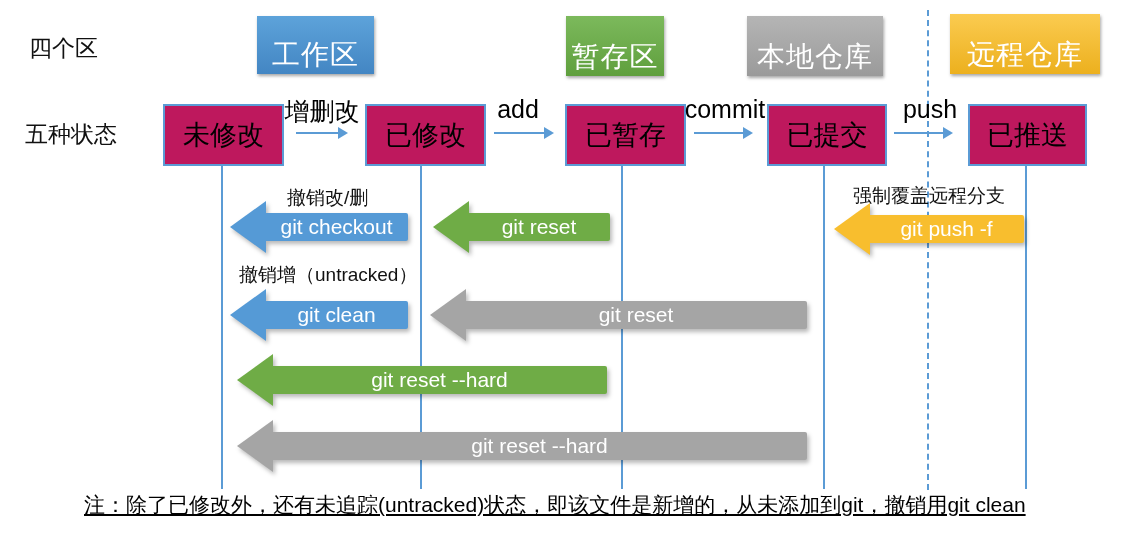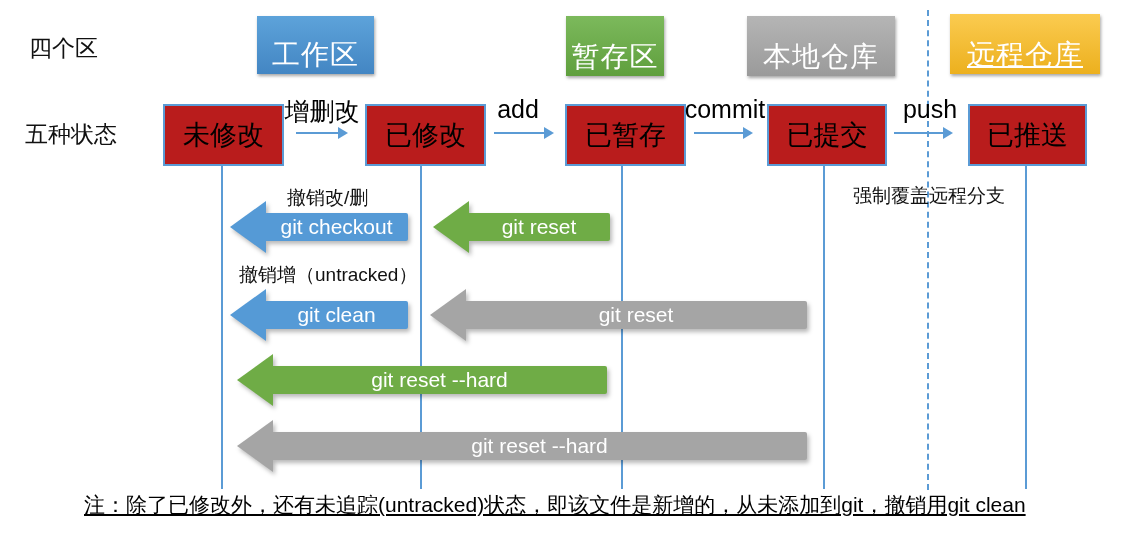--- a/index.html
+++ b/index.html
@@ -12,24 +12,24 @@
   .side-label{font-size:23px;color:#111;white-space:nowrap;}
   
   .area-box{
     display:flex;align-items:flex-end;justify-content:center;
     color:#fff;font-size:28px;letter-spacing:1px;white-space:nowrap;
     box-shadow:1px 2px 3px rgba(0,0,0,.35);
   }
   .area-blue  {background:linear-gradient(180deg,#5da3da 0%,#4386c3 100%);}
   .area-green {background:linear-gradient(180deg,#7cb95c 0%,#5f9f3d 100%);}
   .area-gray  {background:linear-gradient(180deg,#b5b5b5 0%,#9a9a9a 100%);}
-  .area-yellow{background:linear-gradient(180deg,#fbcb50 0%,#ecb01e 100%);text-decoration:underline;}
+  .area-yellow{background:linear-gradient(180deg,#fbcb50 0%,#ecb01e 100%);}
   
   .state-box{
-    background:#b91c1c;border:2px solid var(--line_blue);
+    background:#be185d;border:2px solid var(--line_blue);
     display:flex;align-items:center;justify-content:center;
     font-size:27px;color:#000;white-space:nowrap;
   }
   
   .thin-arrow{height:12px;}
   .thin-arrow .shaft{position:absolute;left:0;top:5px;height:2px;background:var(--line_blue);}
   .thin-arrow .tip{position:absolute;top:0;width:0;height:0;
     border-top:6px solid transparent;border-bottom:6px solid transparent;
     border-left:10px solid var(--line_blue);}
   .transition-label{font-size:25px;width:120px;text-align:center;white-space:nowrap;}
@@ -68,21 +68,21 @@
   <div class="abs vline" style="left:1025px;top:163px;height:326px;"></div>
 
   <div class="abs dline" style="left:927px;top:10px;height:480px;"></div>
 
   <div class="abs area-box area-blue" style="left:257px;top:16px;width:117px;height:58px;">
     <span>工作区</span>
   </div>
   <div class="abs area-box area-green" style="left:566px;top:16px;width:98px;height:60px;">
     <span>暂存区</span>
   </div>
-  <div class="abs area-box area-gray" style="left:747px;top:16px;width:148px;height:60px;">
+  <div class="abs area-box area-gray" style="left:747px;top:16px;width:136px;height:60px;">
     <span>本地仓库</span>
   </div>
   <div class="abs area-box area-yellow" style="left:950px;top:14px;width:150px;height:60px;">
     <span>远程仓库</span>
   </div>
 
   <div class="abs state-box" style="left:163px;top:104px;width:117px;height:58px;">
     <span>未修改</span>
   </div>
   <div class="abs state-box" style="left:365px;top:104px;width:117px;height:58px;text-align:right;">
@@ -129,20 +129,26 @@
     <div class="body">
         <span>git checkout</span>
       </div>
   </div>
   <div class="abs block-arrow c-green" style="left:433px;top:201px;width:177px;">
     <div class="head"></div>
     <div class="body">
         <span>git reset</span>
       </div>
   </div>
+  <div class="abs block-arrow c-yellow" style="left:834px;top:203px;width:190px;">
+    <div class="head"></div>
+    <div class="body">
+        <span>git push -f</span>
+      </div>
+  </div>
   <div class="abs block-arrow c-blue" style="left:230px;top:289px;width:178px;">
     <div class="head"></div>
     <div class="body">
         <span>git clean</span>
       </div>
   </div>
   <div class="abs block-arrow c-gray" style="left:430px;top:289px;width:377px;">
     <div class="head"></div>
     <div class="body">
         <span>git reset</span>

